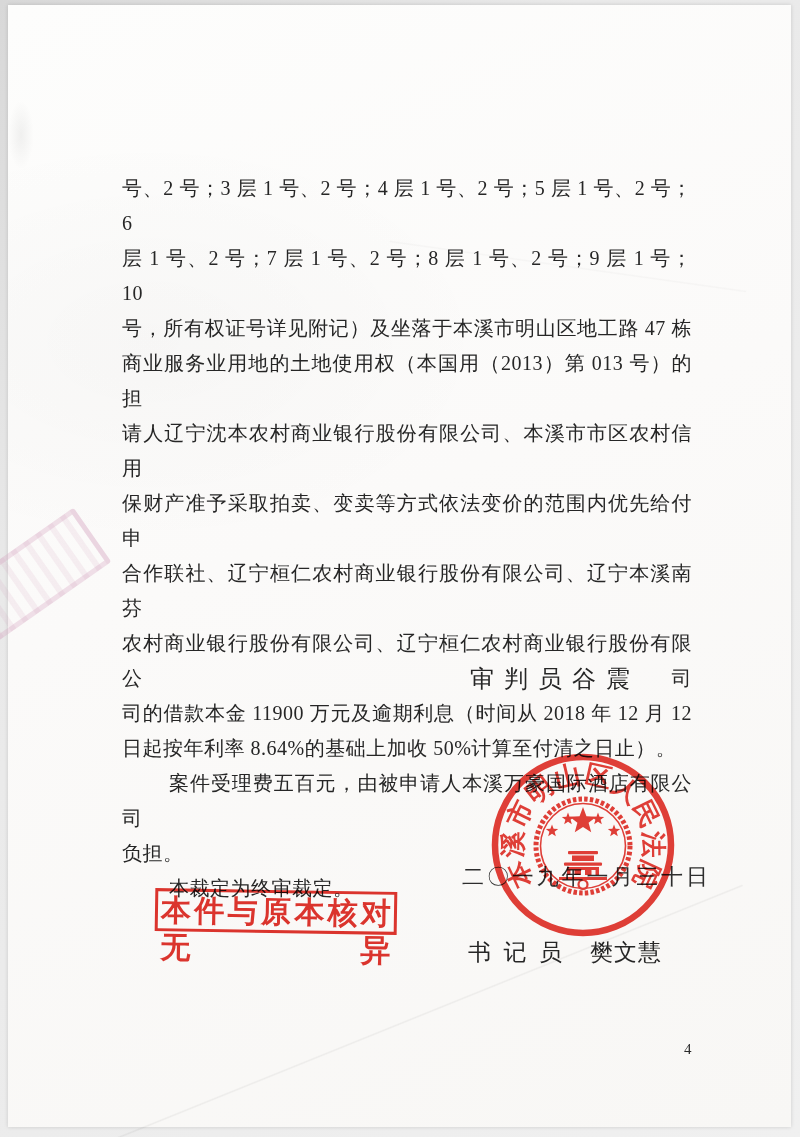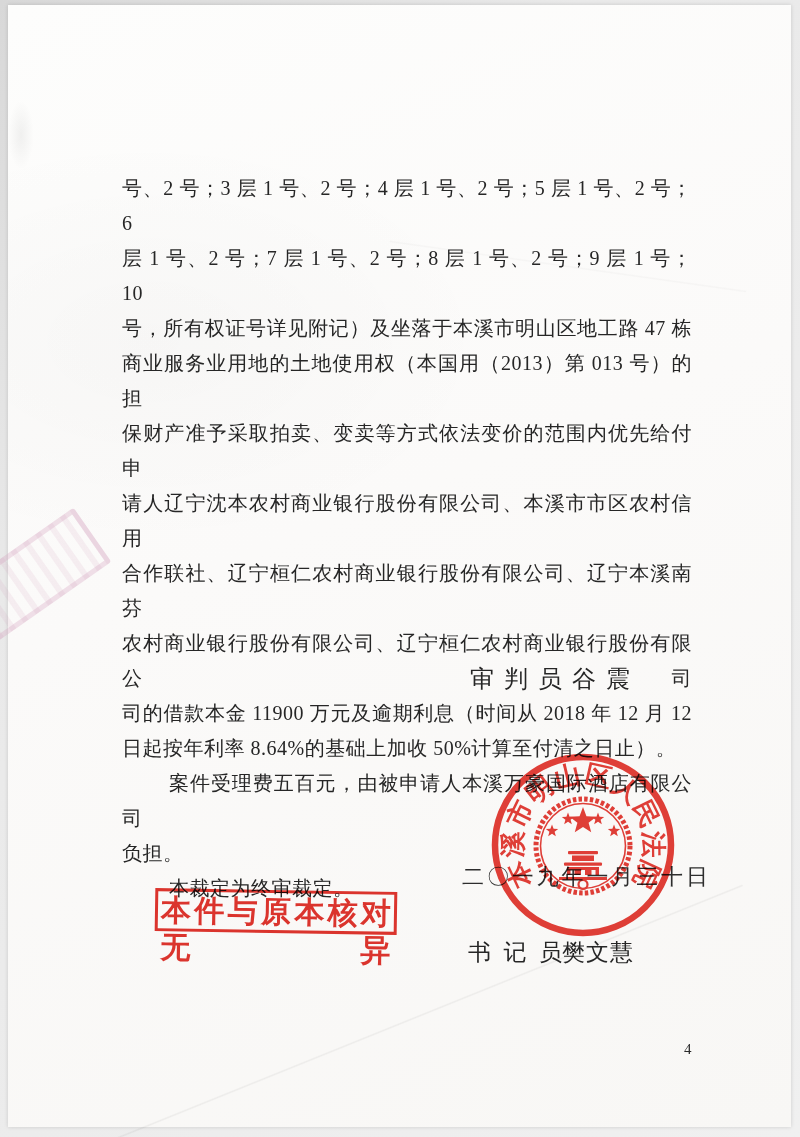--- a/index.html
+++ b/index.html
@@ -57,21 +57,21 @@
   #clerk-line {
     left: 460px; top: 932px;
     font-size: 23px;
     display: flex; align-items: center;
   }
   #clerk-title {
     display: inline-block;
     width: 94px;
     text-align: justify; text-align-last: justify;
   }
-  #clerk-name { letter-spacing: 1px; }
+  #clerk-name { margin-left: 28px; letter-spacing: 1px; }
   
   #court-seal {
     position: absolute;
     left: 480px; top: 745px;
     width: 190px; height: 190px;
     mix-blend-mode: multiply;
     opacity: 0.93;
   }
   #court-seal text {
     font-family: "Liberation Serif", "DejaVu Serif", serif;
@@ -133,22 +133,22 @@
     <div id="bleed-stamp"></div>
     <div id="crease-1" class="crease"></div>
     <div id="crease-2" class="crease"></div>
     <div id="smudge-1"></div>
 
     <div id="body-text">
         <div class="line j">号、2 号；3 层 1 号、2 号；4 层 1 号、2 号；5 层 1 号、2 号；6</div>
         <div class="line j">层 1 号、2 号；7 层 1 号、2 号；8 层 1 号、2 号；9 层 1 号；10</div>
         <div class="line j">号，所有权证号详见附记）及坐落于本溪市明山区地工路 47 栋</div>
         <div class="line j">商业服务业用地的土地使用权（本国用（2013）第 013 号）的担</div>
+        <div class="line j">请人辽宁沈本农村商业银行股份有限公司、本溪市市区农村信用</div>
         <div class="line j">保财产准予采取拍卖、变卖等方式依法变价的范围内优先给付申</div>
-        <div class="line j">请人辽宁沈本农村商业银行股份有限公司、本溪市市区农村信用</div>
         <div class="line j">合作联社、辽宁桓仁农村商业银行股份有限公司、辽宁本溪南芬</div>
         <div class="line j">农村商业银行股份有限公司、辽宁桓仁农村商业银行股份有限公司</div>
         <div class="line j">司的借款本金 11900 万元及逾期利息（时间从 2018 年 12 月 12</div>
         <div class="line">日起按年利率 8.64%的基础上加收 50%计算至付清之日止）。</div>
         <div class="line j ind">案件受理费五百元，由被申请人本溪万豪国际酒店有限公司</div>
         <div class="line">负担。</div>
         <div class="line ind">本裁定为终审裁定。</div>
       </div>
 
     <div id="judge-line" class="sig">审判员谷震</div>

